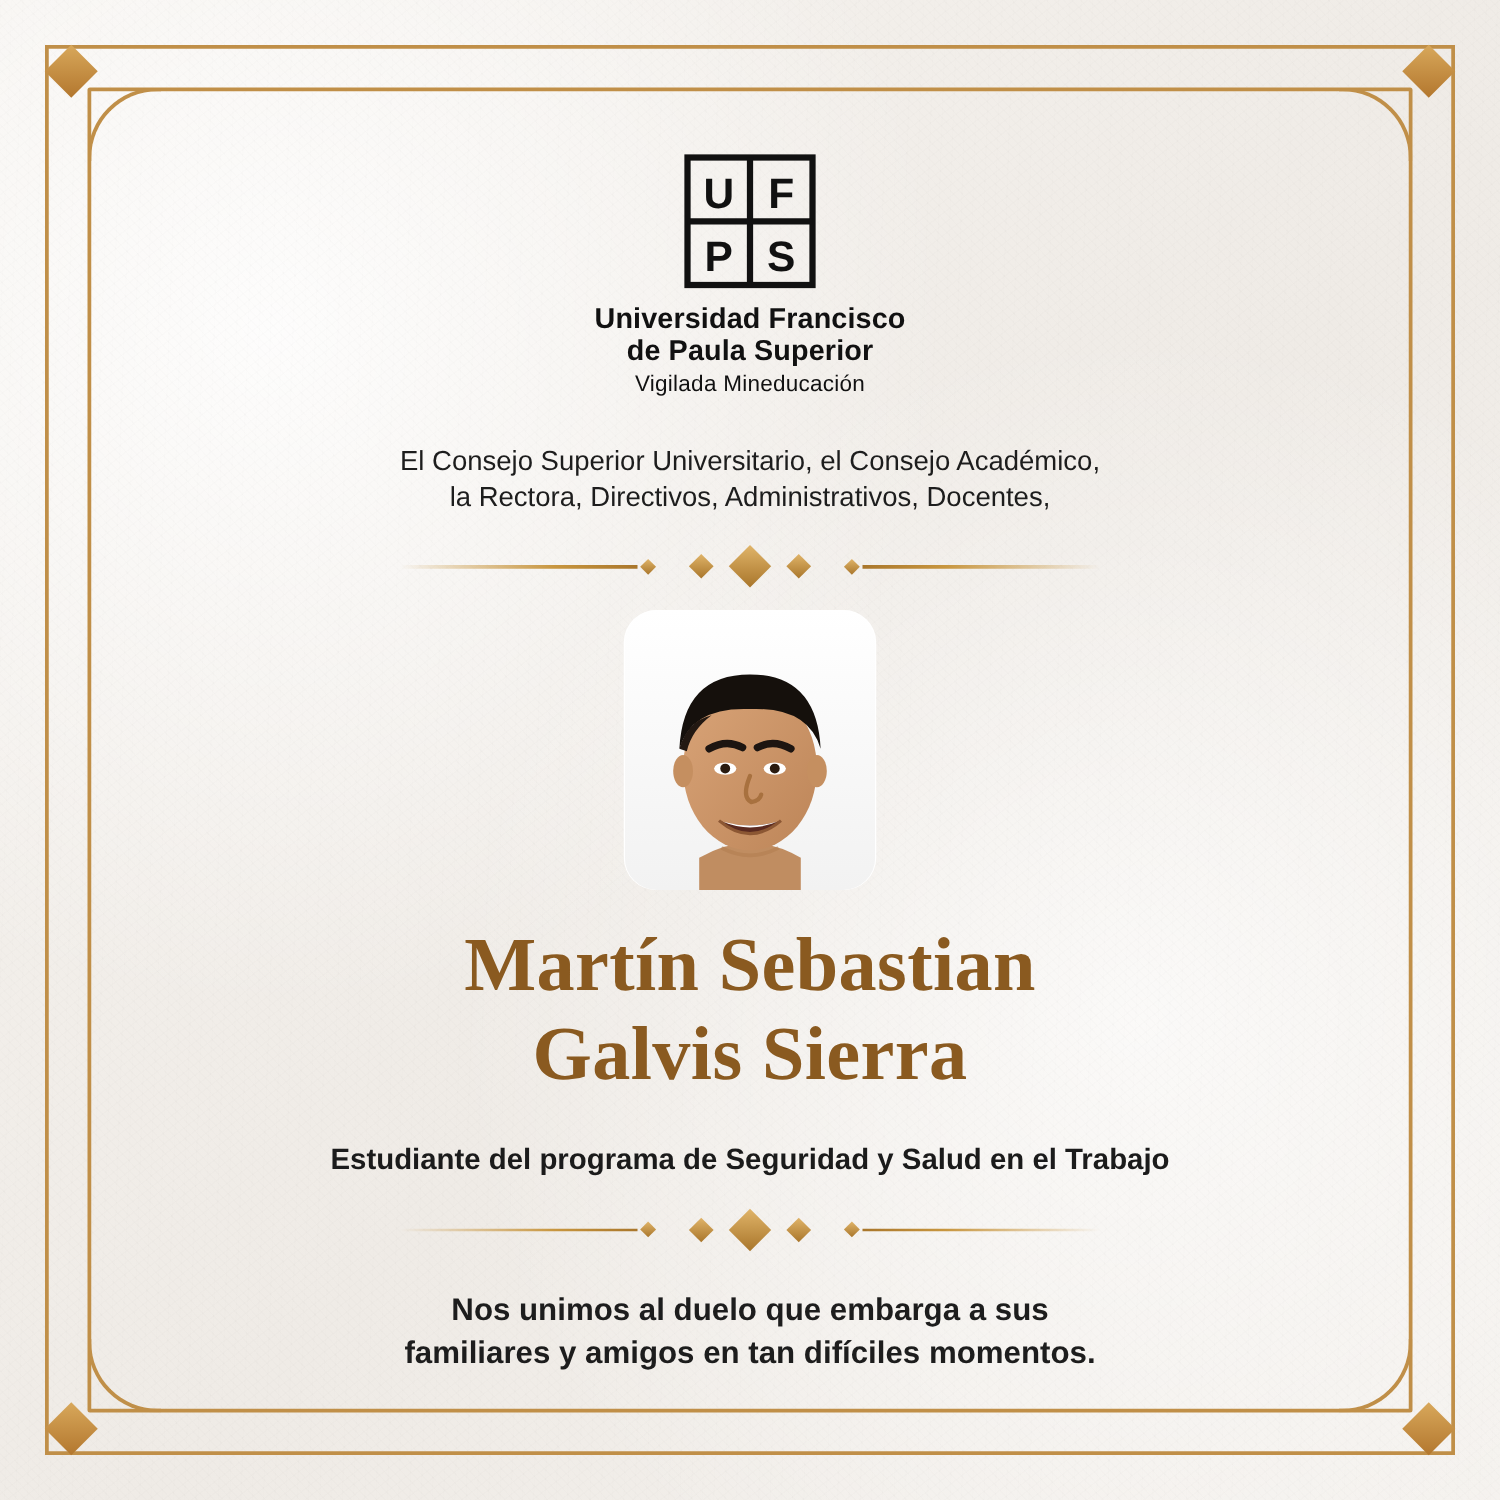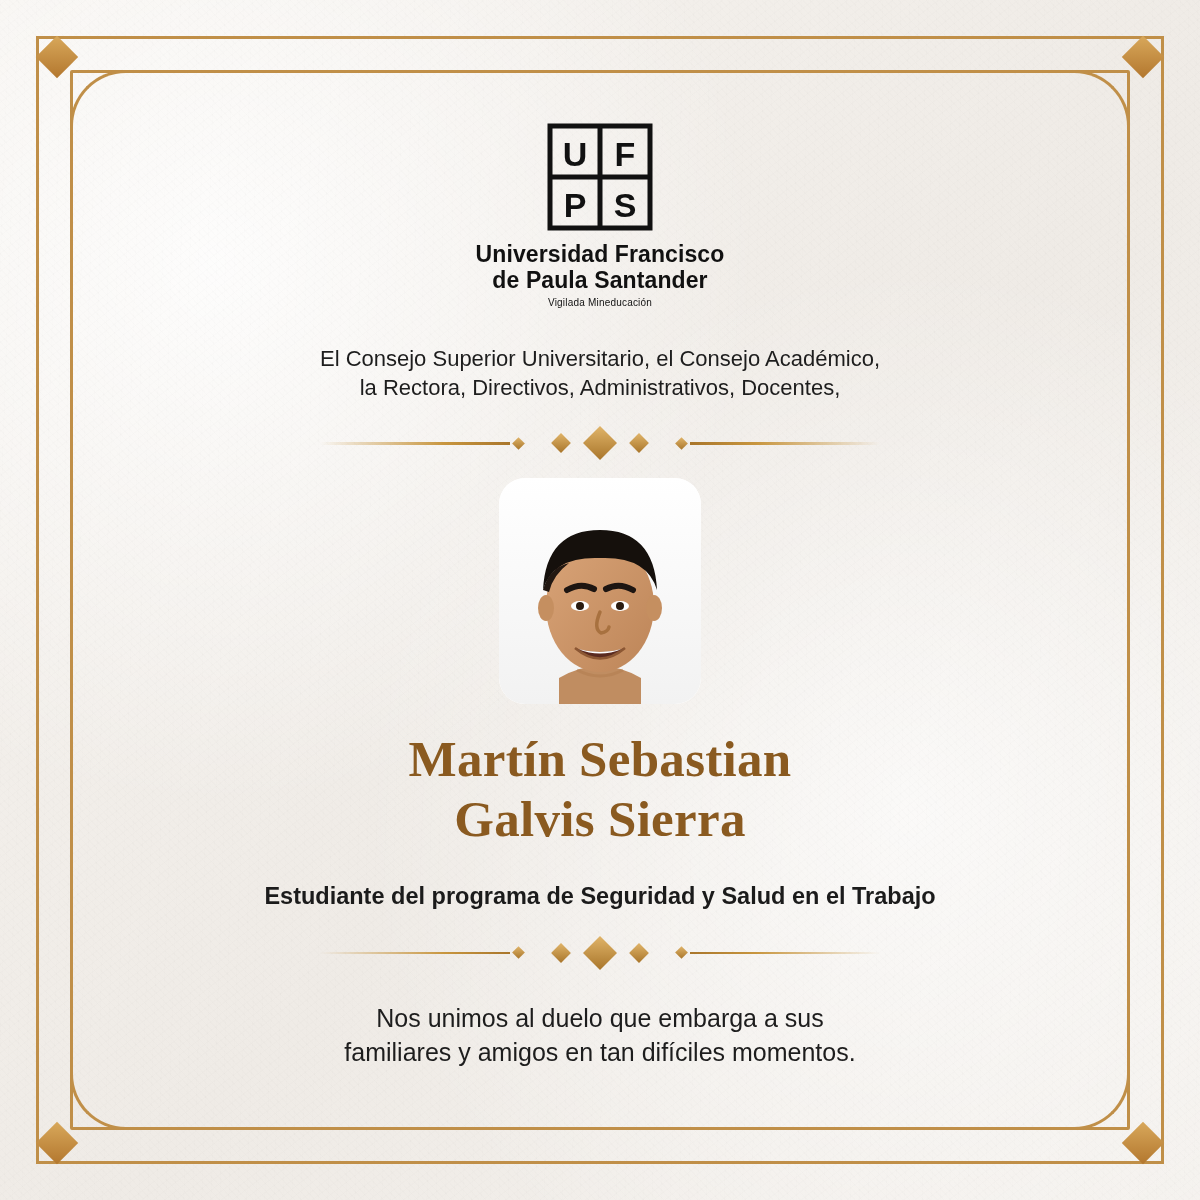--- a/index.html
+++ b/index.html
@@ -98,21 +98,21 @@
   .logo-name {
     margin-top: 10px;
     font-size: 23px;
     font-weight: bold;
     color: #111;
     line-height: 1.12;
     letter-spacing: .1px;
   }
   .logo-sub {
     margin-top: 3px;
-    font-size: 10px;
+    font-size: 18px;
     color: #111;
     letter-spacing: .2px;
   }
 
   
   .intro {
     margin-top: 36px;
     font-size: 22px;
     line-height: 1.34;
     color: #1d1d1d;
@@ -156,21 +156,21 @@
     background: #ffffff;
     position: relative;
   }
   .portrait svg { display:block; width: 100%; height: 100%; }
 
   
   .name {
     margin-top: 26px;
     font-family: "Liberation Serif", serif;
     font-weight: bold;
-    font-size: 51px;
+    font-size: 61px;
     line-height: 1.16;
     color: #8a5a20;
     letter-spacing: .3px;
   }
 
   
   .role {
     margin-top: 34px;
     font-size: 23.5px;
     font-weight: bold;
@@ -179,20 +179,21 @@
 
   .divider.bottom { margin-top: 30px; }
 
   
   .closing {
     margin-top: 36px;
     font-size: 25px;
     line-height: 1.35;
     color: #1d1d1d;
     max-width: 760px;
+    font-weight: bold;
   }
 </style>
 </head>
 <body>
 
 <div class="card">
   <div class="grain"></div>
 
   <div class="frame-outer"></div>
   <div class="frame-inner"></div>
@@ -215,21 +216,21 @@
           <line x1="56" y1="4" x2="56" y2="106" stroke="#111" stroke-width="5"></line>
           <line x1="6" y1="55" x2="106" y2="55" stroke="#111" stroke-width="5"></line>
           <text x="31" y="44" font-family="Liberation Sans, sans-serif" font-size="34" font-weight="bold" fill="#111" text-anchor="middle">U</text>
           <text x="81" y="44" font-family="Liberation Sans, sans-serif" font-size="34" font-weight="bold" fill="#111" text-anchor="middle">F</text>
           <text x="31" y="95" font-family="Liberation Sans, sans-serif" font-size="34" font-weight="bold" fill="#111" text-anchor="middle">P</text>
           <text x="81" y="95" font-family="Liberation Sans, sans-serif" font-size="34" font-weight="bold" fill="#111" text-anchor="middle">S</text>
         </svg>
       </div>
       <div class="logo-name">
         <div>Universidad Francisco</div>
-        <div>de Paula Santander</div>
+        <div>de Paula Superior</div>
       </div>
       <div class="logo-sub">Vigilada Mineducación</div>
     </div>
 
     <div class="intro">
       <div>El Consejo Superior Universitario, el Consejo Académico,</div>
       <div>la Rectora, Directivos, Administrativos, Docentes,</div>
     </div>
 
     <div class="divider">

